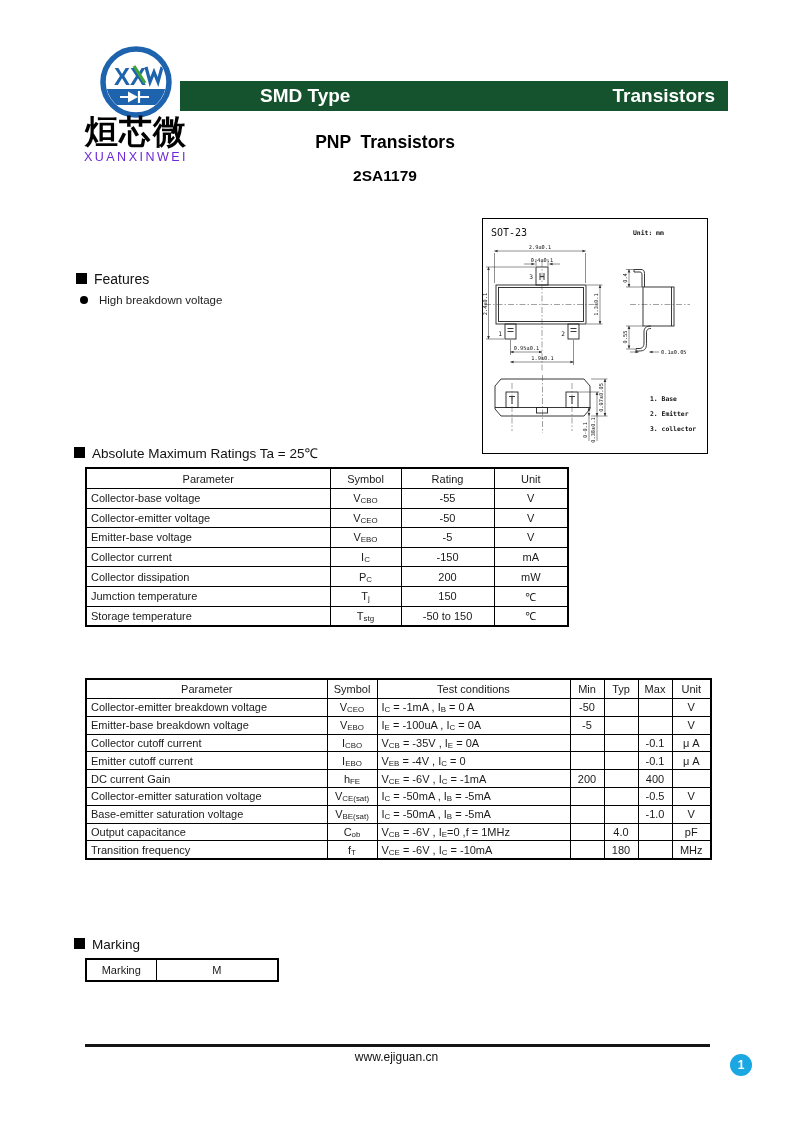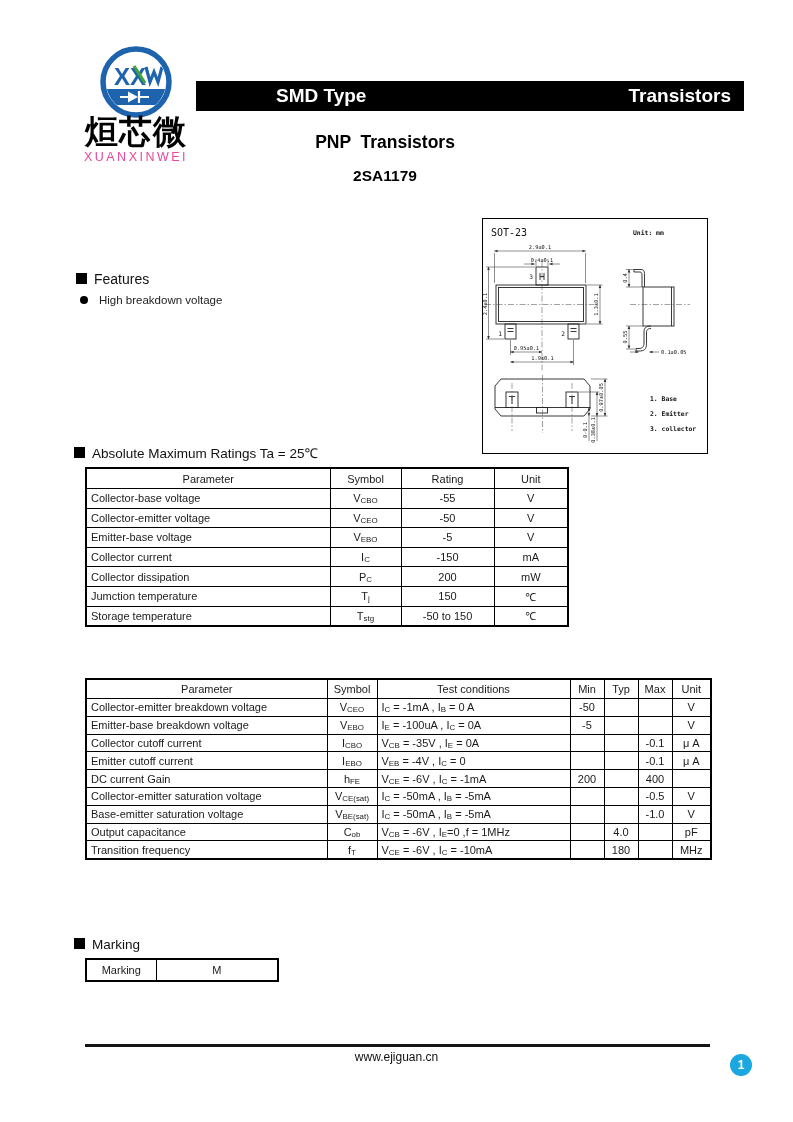--- a/index.html
+++ b/index.html
@@ -4,21 +4,21 @@
 <style>
   html,body{margin:0;padding:0;background:#fff;}
   .page{position:relative;width:793px;height:1122px;background:#fff;overflow:hidden;
         font-family:"Liberation Sans",sans-serif;color:#1a1a1a;}
 
   
   .logo-circle{position:absolute;left:99px;top:45px;width:74px;height:74px;}
   .logo-cn{position:absolute;left:74px;top:110px;width:124px;text-align:center;
            font-size:33px;font-weight:bold;color:#000;letter-spacing:1px;white-space:nowrap;}
   .logo-en{position:absolute;left:72px;top:150px;width:128px;text-align:center;
-           font-size:12.5px;letter-spacing:2.5px;color:#ec4899;white-space:nowrap;}
+           font-size:12.5px;letter-spacing:2.5px;color:#6d28d9;white-space:nowrap;}
 
   
   .banner{position:absolute;left:180px;top:81px;width:548px;height:30px;
           display:flex;align-items:center;color:#fff;font-weight:bold;font-size:19px;}
   .banner .b-left{margin-left:80px;}
   .banner .b-right{margin-left:auto;margin-right:13px;}
   .doc-title1{position:absolute;left:0;top:132px;width:770px;text-align:center;
               font-size:17.5px;font-weight:bold;color:#000;white-space:pre;}
   .doc-title2{position:absolute;left:0;top:167px;width:770px;text-align:center;
               font-size:15.5px;font-weight:bold;color:#000;}
@@ -77,21 +77,21 @@
         <line x1="21" y1="52" x2="29" y2="52" stroke="#fff" stroke-width="1.8"></line>
         <polygon points="29,46.5 29,57.5 39,52" fill="#fff"></polygon>
         <line x1="40" y1="46" x2="40" y2="58" stroke="#fff" stroke-width="2.2"></line>
         <line x1="41" y1="52" x2="50" y2="52" stroke="#fff" stroke-width="1.8"></line>
       </g>
     </svg>
   </div>
   <div class="logo-cn">烜芯微</div>
   <div class="logo-en">XUANXINWEI</div>
 
-  <div class="banner" style="background:#000000;margin-left:16px;">
+  <div class="banner" style="background:#14532d;">
     <span class="b-left">SMD Type</span>
     <span class="b-right">Transistors</span>
   </div>
 
   <div class="doc-title1">PNP  Transistors</div>
   <div class="doc-title2">2SA1179</div>
 
   <div class="pkg-box">
     <svg width="222" height="232" viewBox="0 0 222 232">
       <defs>

